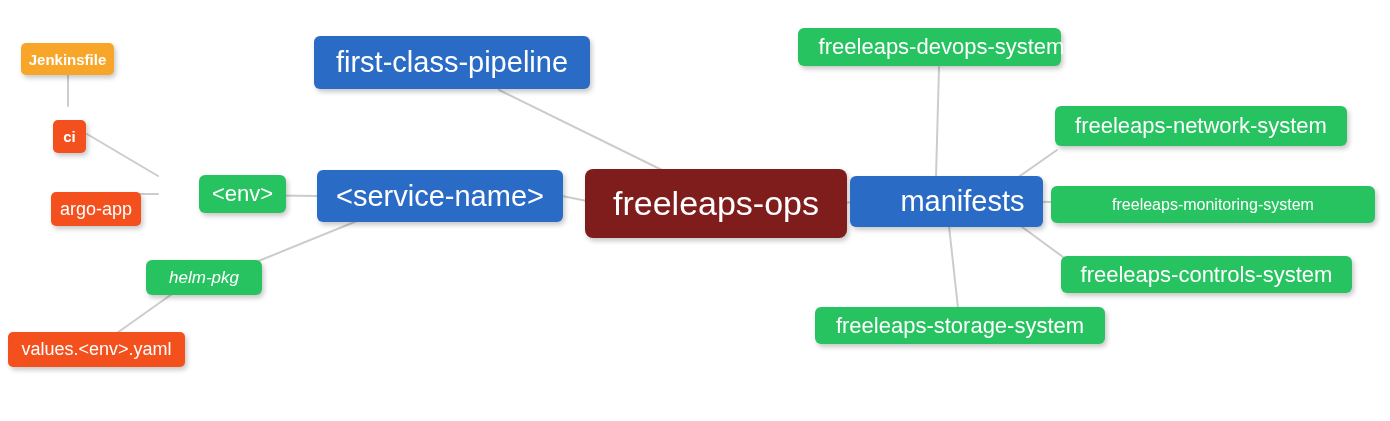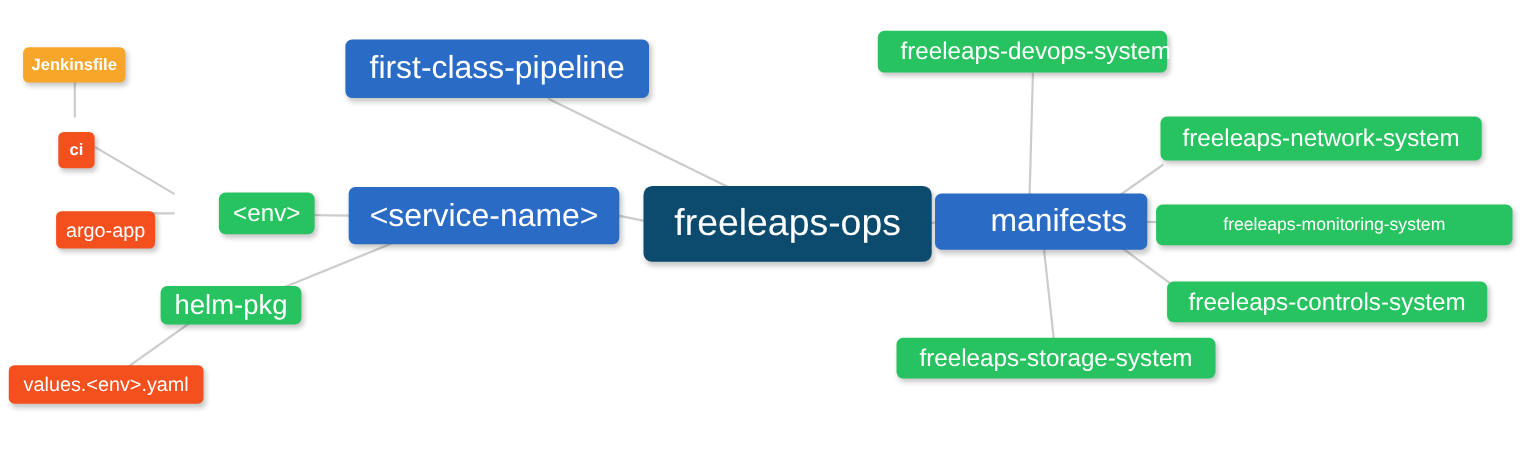--- a/index.html
+++ b/index.html
@@ -15,21 +15,21 @@
   .node{
     position:absolute;
     display:flex;align-items:center;justify-content:center;
     color:#ffffff;
     border-radius:6px;
     box-shadow:2px 3px 5px rgba(0,0,0,0.22);
     white-space:nowrap;
     cursor:pointer;
     user-select:none;
   }
-  .root{background:#0c4a6e;border-radius:8px;}
+  .root{background:#7f1d1d;border-radius:8px;}
   .lvl1{background:#2a6bc6;text-align:center;}
   .lvl2{background:#28c361;}
   .lvl3{background:#f4501e;border-radius:5px;}
   .lvl4{background:#f8a62a;border-radius:5px;}
   .bold{font-weight:700;margin-top:16px;}
 </style>
 </head>
 <body>
 
 <div class="canvas">
@@ -54,21 +54,21 @@
   <div class="node root" style="left:585px;top:169px;width:262px;height:69px;font-size:34px;">freeleaps-ops</div>
 
   <div class="node lvl1" style="left:314px;top:36px;width:276px;height:53px;font-size:29px;">first-class-pipeline</div>
 
   <div class="node lvl1" style="left:317px;top:170px;width:246px;height:52px;font-size:29px;">&lt;service-name&gt;</div>
 
   <div class="node lvl1" style="left:850px;top:176px;width:161px;height:51px;font-size:29px;padding-left:32px;">manifests</div>
 
   <div class="node lvl2" style="left:157px;top:175px;width:87px;height:38px;font-size:22px;margin-left:42px;">&lt;env&gt;</div>
 
-  <div class="node lvl2" style="left:146px;top:260px;width:128px;height:35px;font-size:25px;">helm-pkg</div>
+  <div class="node lvl2" style="left:146px;top:260px;width:116px;height:35px;font-size:17px;font-style:italic;">helm-pkg</div>
 
   <div class="node lvl3 bold" style="left:53px;top:104px;width:33px;height:33px;font-size:15px;">ci</div>
 
   <div class="node lvl3" style="left:31px;top:192px;width:90px;height:34px;font-size:18px;margin-left:20px;">argo-app</div>
 
   <div class="node lvl4 bold" style="left:21px;top:27px;width:93px;height:32px;font-size:15px;">Jenkinsfile</div>
 
   <div class="node lvl3" style="left:8px;top:332px;width:177px;height:35px;font-size:18px;">values.&lt;env&gt;.yaml</div>
 
   <div class="node lvl2" style="left:798px;top:28px;width:239px;height:38px;font-size:22px;padding-left:24px;">freeleaps-devops-system</div>

